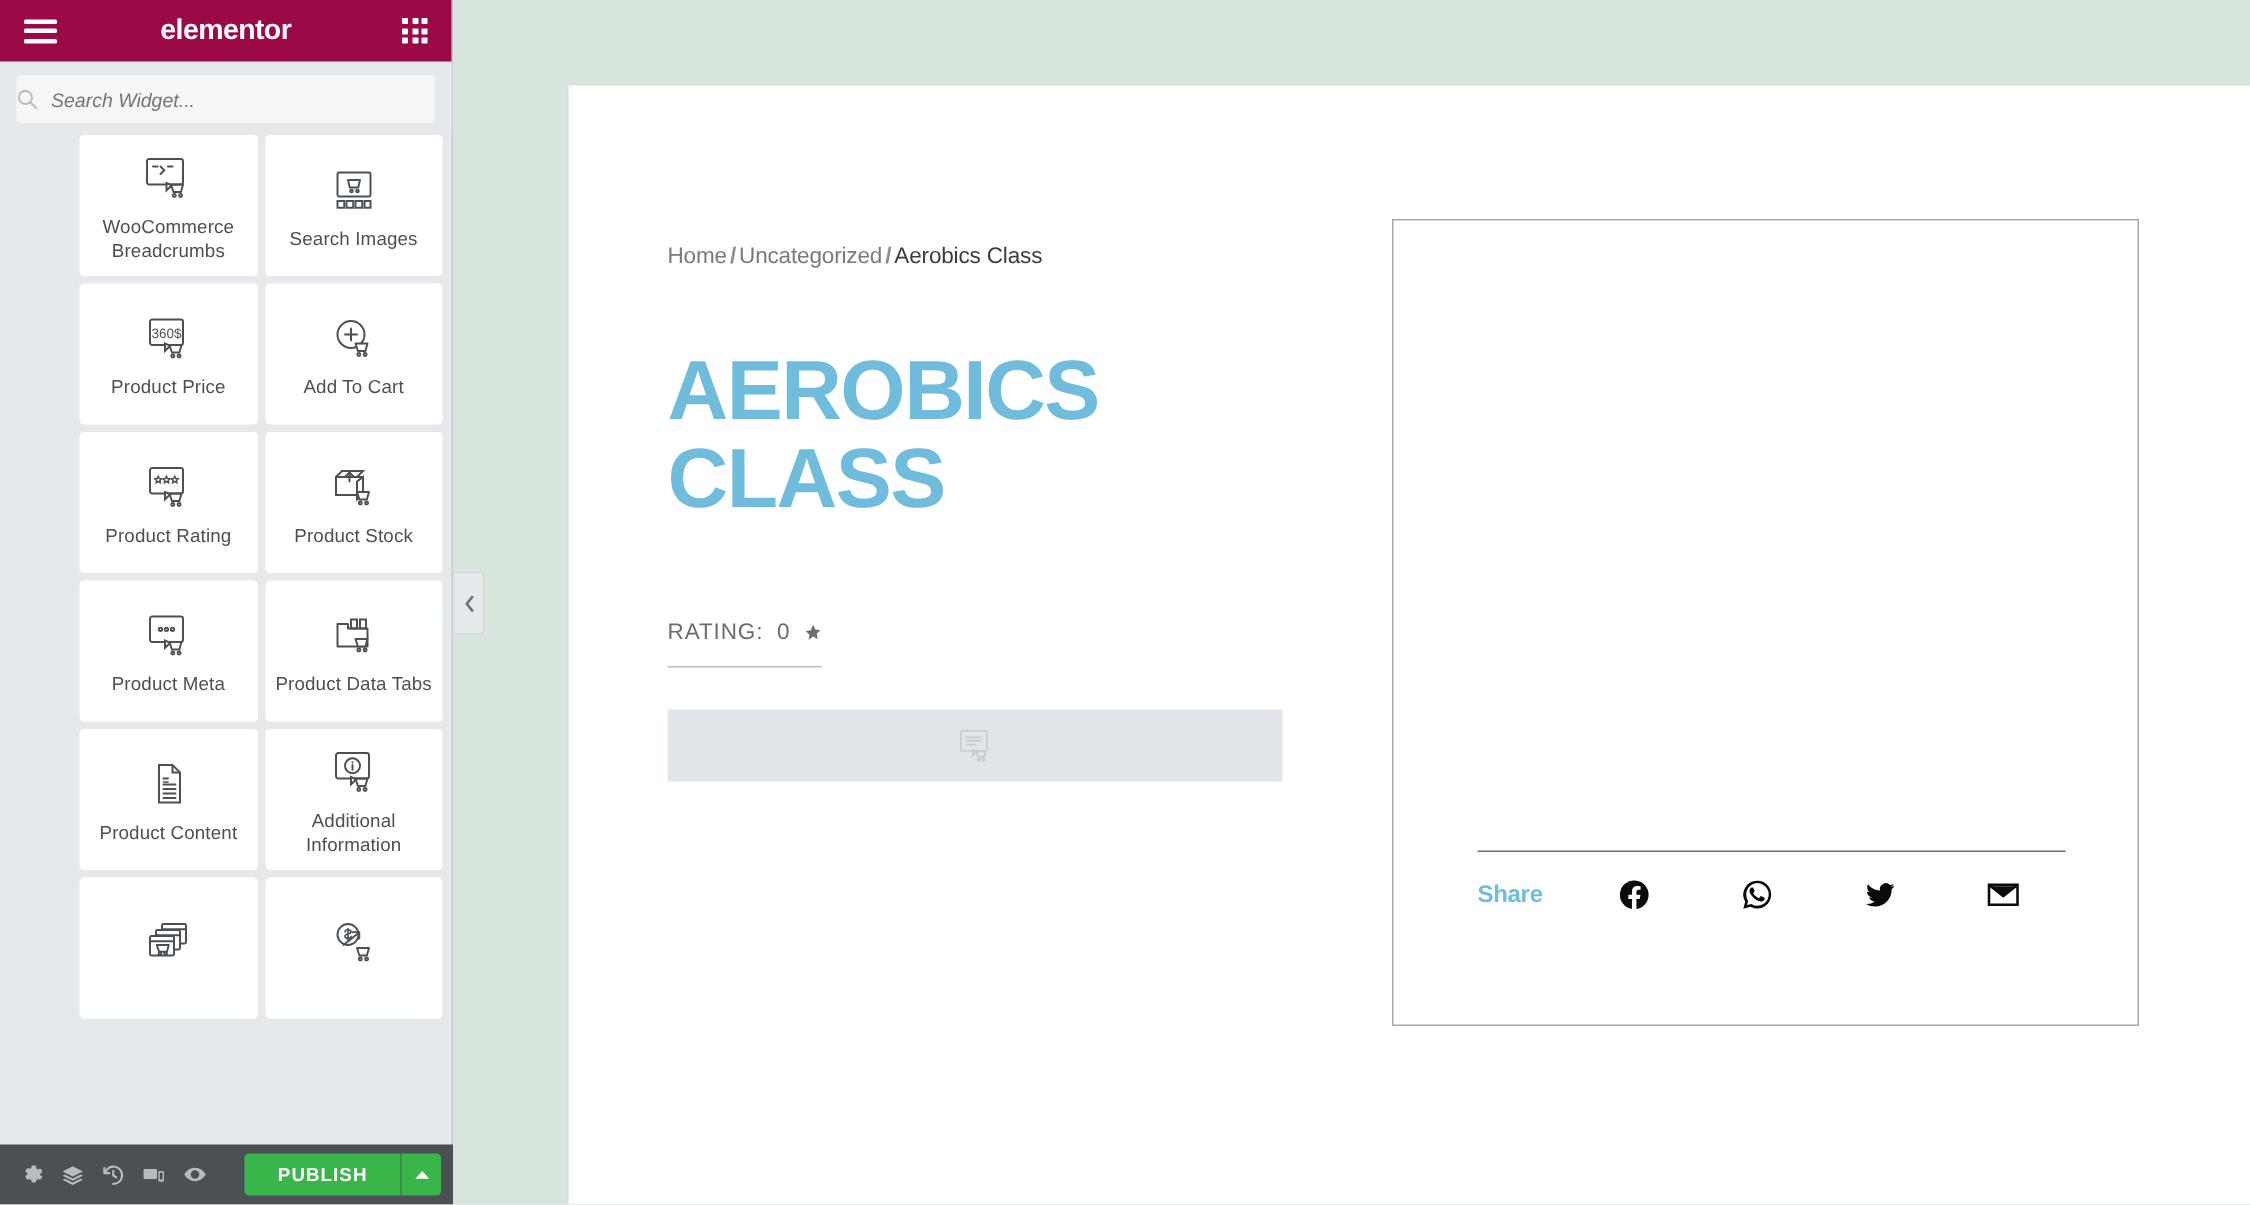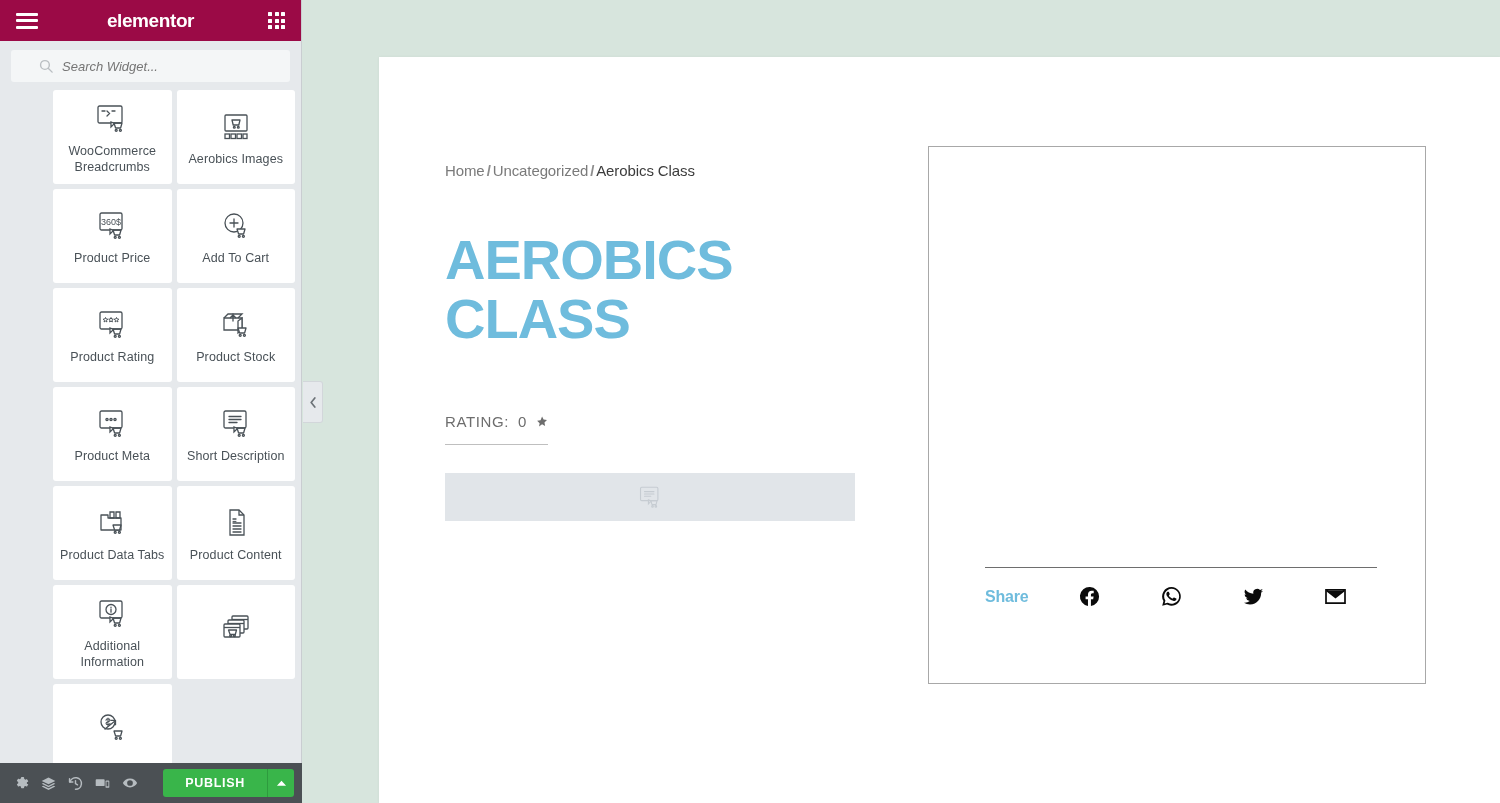--- a/index.html
+++ b/index.html
@@ -34,21 +34,21 @@
     color: #fff; font-size: 19px; font-weight: bold; letter-spacing: -0.4px;
     pointer-events: none;
   }
   .grid-icon { margin-left: auto; width: 17px; height: 17px; display: grid;
     grid-template-columns: repeat(3,1fr); grid-template-rows: repeat(3,1fr); gap: 2.5px; cursor: pointer; z-index: 2; }
   .grid-icon span { background: #fff; border-radius: 0.5px; }
 
   #search-wrap { padding: 9px 11px 8px 11px; background: #e6e9ec; }
   #search-box {
     height: 32px; background: #f4f6f7; border-radius: 3px;
-    display: flex; align-items: center; padding: 0 28px;
+    display: flex; align-items: center; padding: 0 0;
   }
   #search-box svg { flex: 0 0 auto; opacity: .55; }
   #search-input {
     border: 0; outline: 0; background: transparent;
     font-family: "Liberation Sans", sans-serif;
     font-size: 13px; font-style: italic; color: #9aa1a8;
     margin-left: 9px; width: 100%;
   }
 
   #widget-scroll { flex: 1 1 auto; overflow: hidden; padding: 0 0 0 0; }
@@ -236,21 +236,21 @@
               <rect x="8" y="5" width="22" height="16" rx="1"></rect>
               <path d="M15 10h8l-1.2 5h-5.6z" stroke-linejoin="round"></path>
               <circle cx="17.3" cy="17.3" r=".9"></circle>
                 <circle cx="21.3" cy="17.3" r=".9"></circle>
               <rect x="8" y="24" width="4.5" height="4.5"></rect>
                 <rect x="14" y="24" width="4.5" height="4.5"></rect>
               <rect x="20" y="24" width="4.5" height="4.5"></rect>
                 <rect x="26" y="24" width="4" height="4.5"></rect>
             </svg>
           </div>
-          <div class="w-label">Aerobics Images</div>
+          <div class="w-label">Search Images</div>
         </div>
 
         <div class="widget">
           <div class="w-icon">
             <svg width="38" height="34" viewBox="0 0 38 34" fill="none" stroke="#495157" stroke-width="1.3">
               <rect x="7" y="4" width="22" height="17" rx="1.5"></rect>
               <text x="18" y="16" font-size="9" fill="#495157" stroke="none" text-anchor="middle" font-family="Liberation Sans, sans-serif">360$</text>
               <path d="M17 20 l0 5 3.5-3.5z" fill="#fff"></path>
               <path d="M20 21h8l-1.4 5h-5z" stroke-linejoin="round"></path>
               <circle cx="22.2" cy="28.3" r="1"></circle>
@@ -313,33 +313,20 @@
                 <circle cx="22" cy="12.5" r="1.1"></circle>
               <path d="M17 20 l0 5 3.5-3.5z" fill="#fff"></path>
               <path d="M20 21h8l-1.4 5h-5z" stroke-linejoin="round"></path>
               <circle cx="22.2" cy="28.3" r="1"></circle>
                 <circle cx="26.4" cy="28.3" r="1"></circle>
             </svg>
           </div>
           <div class="w-label">Product Meta</div>
         </div>
 
-        <div class="widget">
-          <div class="w-icon">
-            <svg width="38" height="34" viewBox="0 0 38 34" fill="none" stroke="#495157" stroke-width="1.3">
-              <rect x="7" y="4" width="22" height="17" rx="1.5"></rect>
-              <path d="M12 9.5h12M12 12.5h12M12 15.5h8" stroke-linecap="round"></path>
-              <path d="M17 20 l0 5 3.5-3.5z" fill="#fff"></path>
-              <path d="M20 21h8l-1.4 5h-5z" stroke-linejoin="round"></path>
-              <circle cx="22.2" cy="28.3" r="1"></circle>
-                <circle cx="26.4" cy="28.3" r="1"></circle>
-            </svg>
-          </div>
-          <div class="w-label">Short Description</div>
-        </div>
 
         <div class="widget">
           <div class="w-icon">
             <svg width="38" height="34" viewBox="0 0 38 34" fill="none" stroke="#495157" stroke-width="1.3">
               <path d="M8 9h7v3h13v12H8z" stroke-linejoin="round"></path>
               <path d="M17 6h4v6h-4zM23 6h4v6h-4z"></path>
               <path d="M20 19h8l-1.4 5h-5z" stroke-linejoin="round" fill="#fff"></path>
               <circle cx="22.2" cy="26.3" r="1"></circle>
                 <circle cx="26.4" cy="26.3" r="1"></circle>
             </svg>

